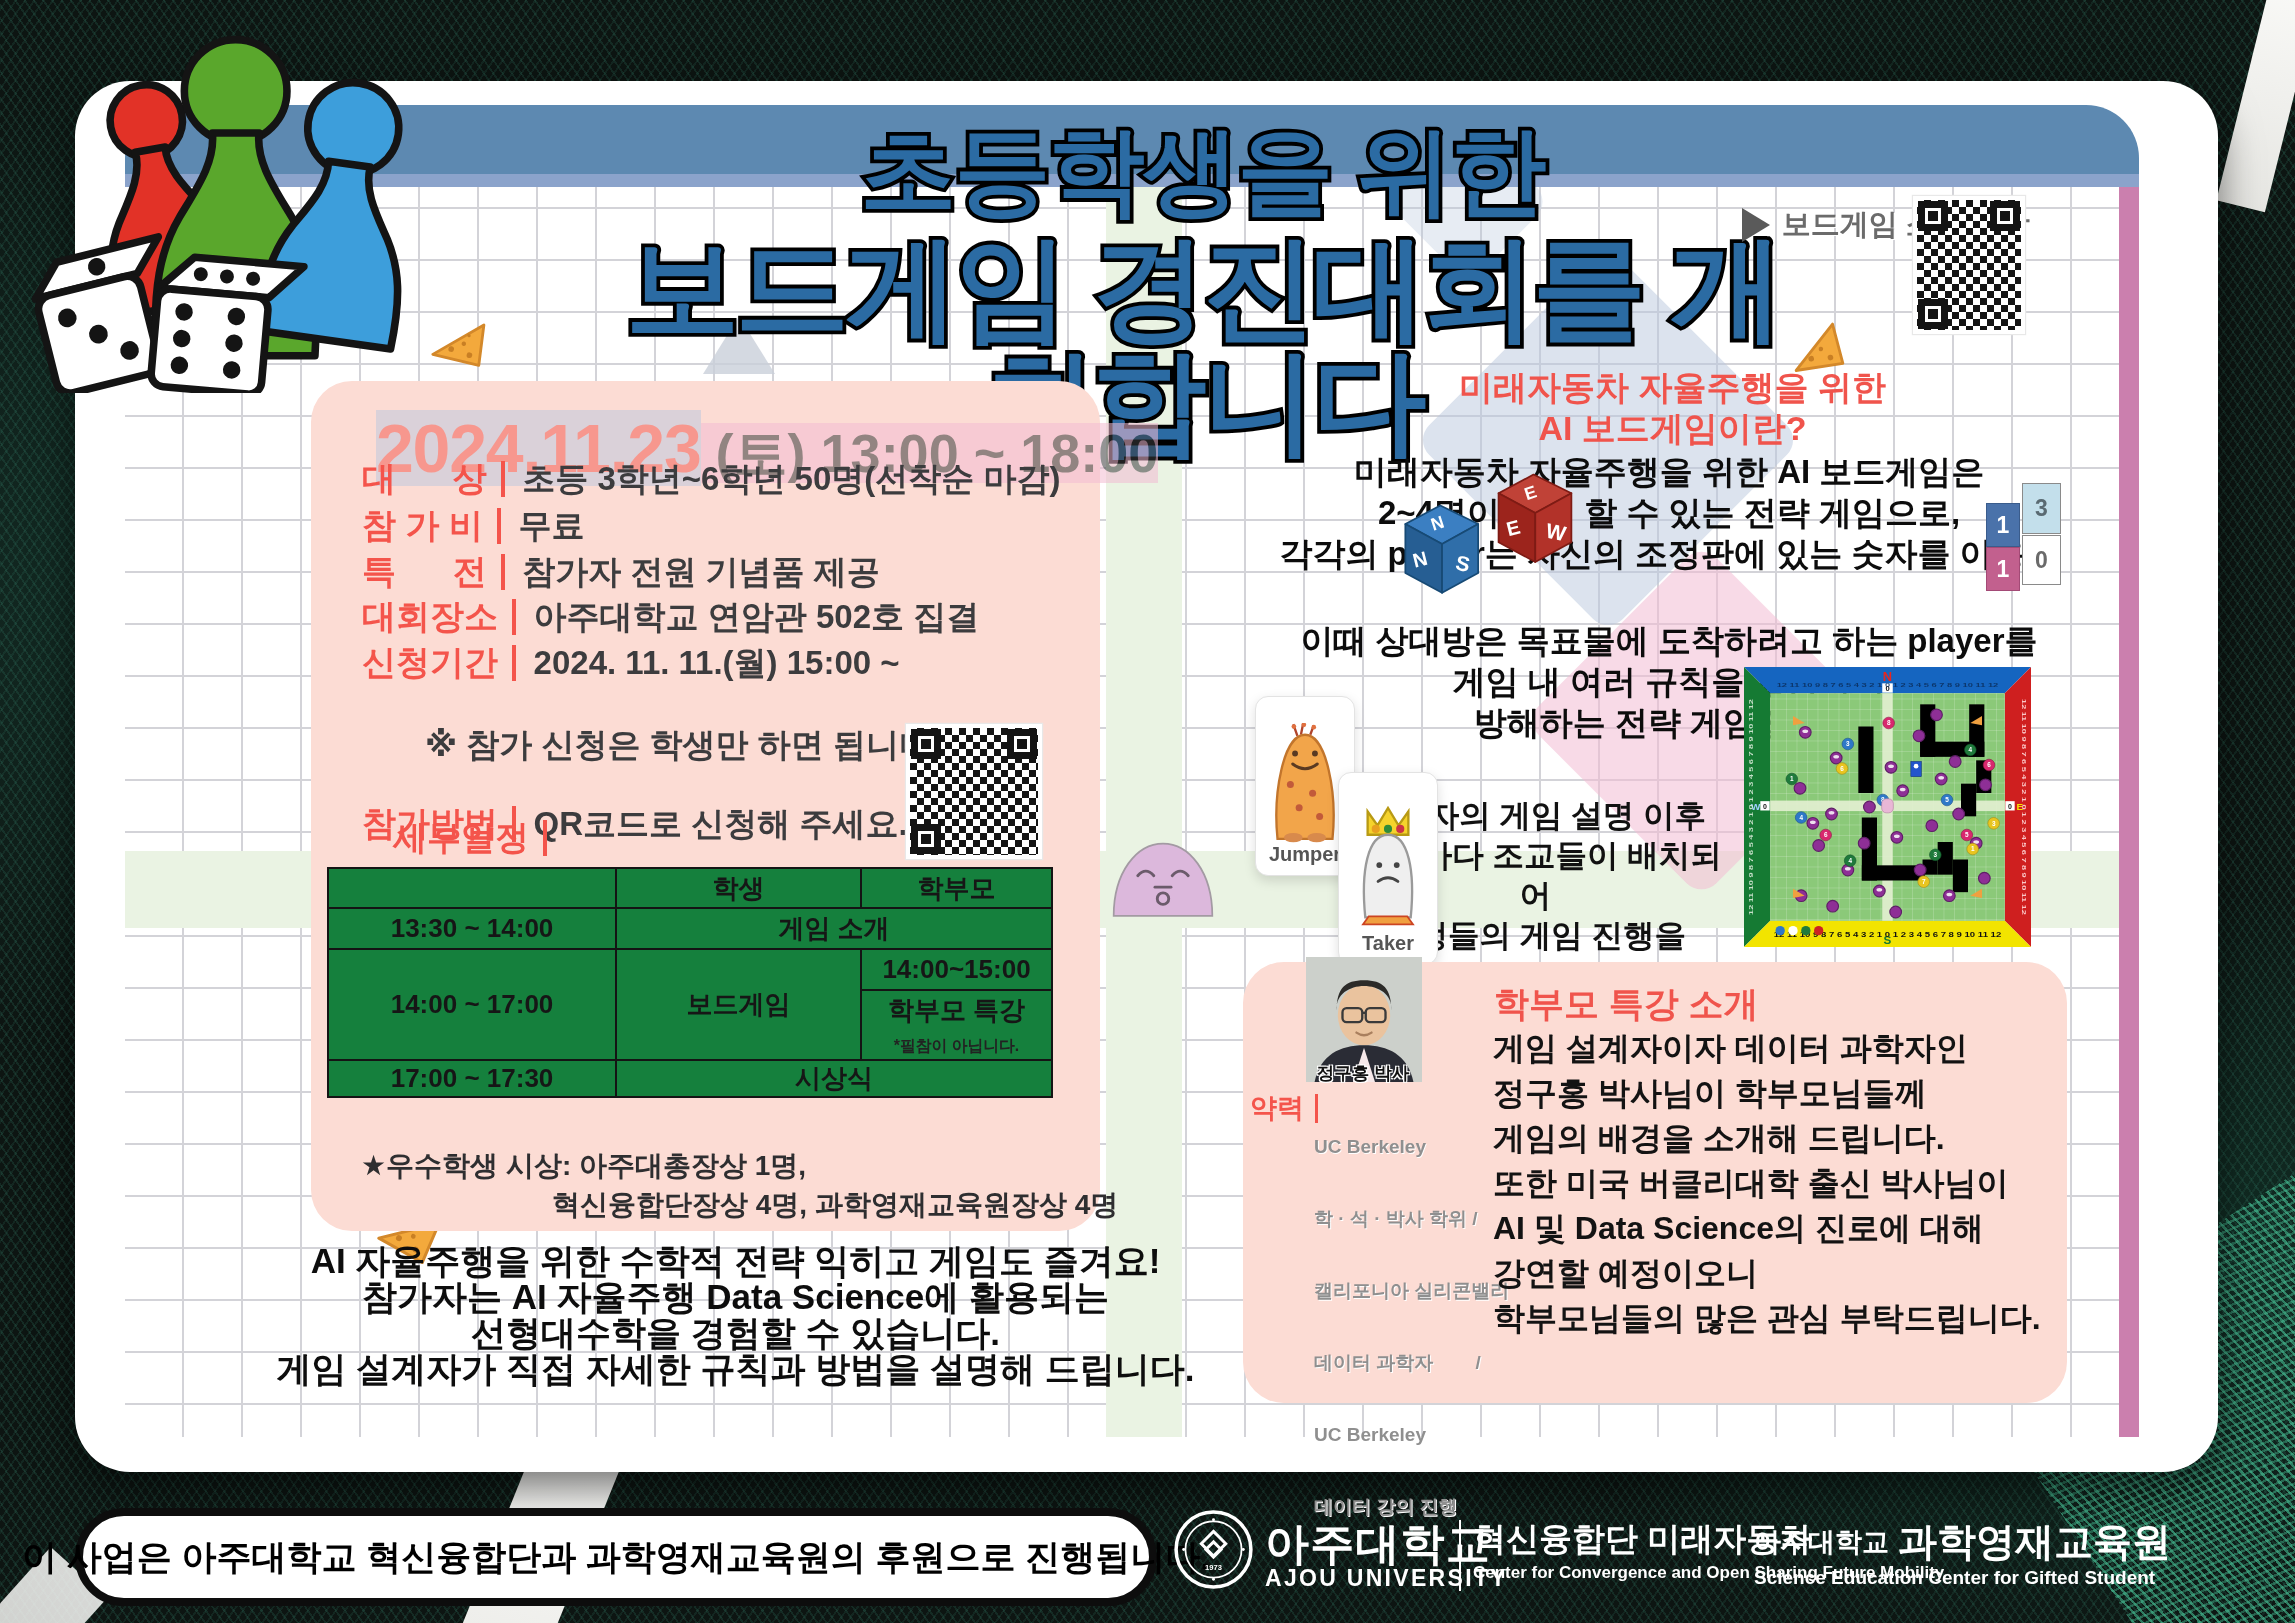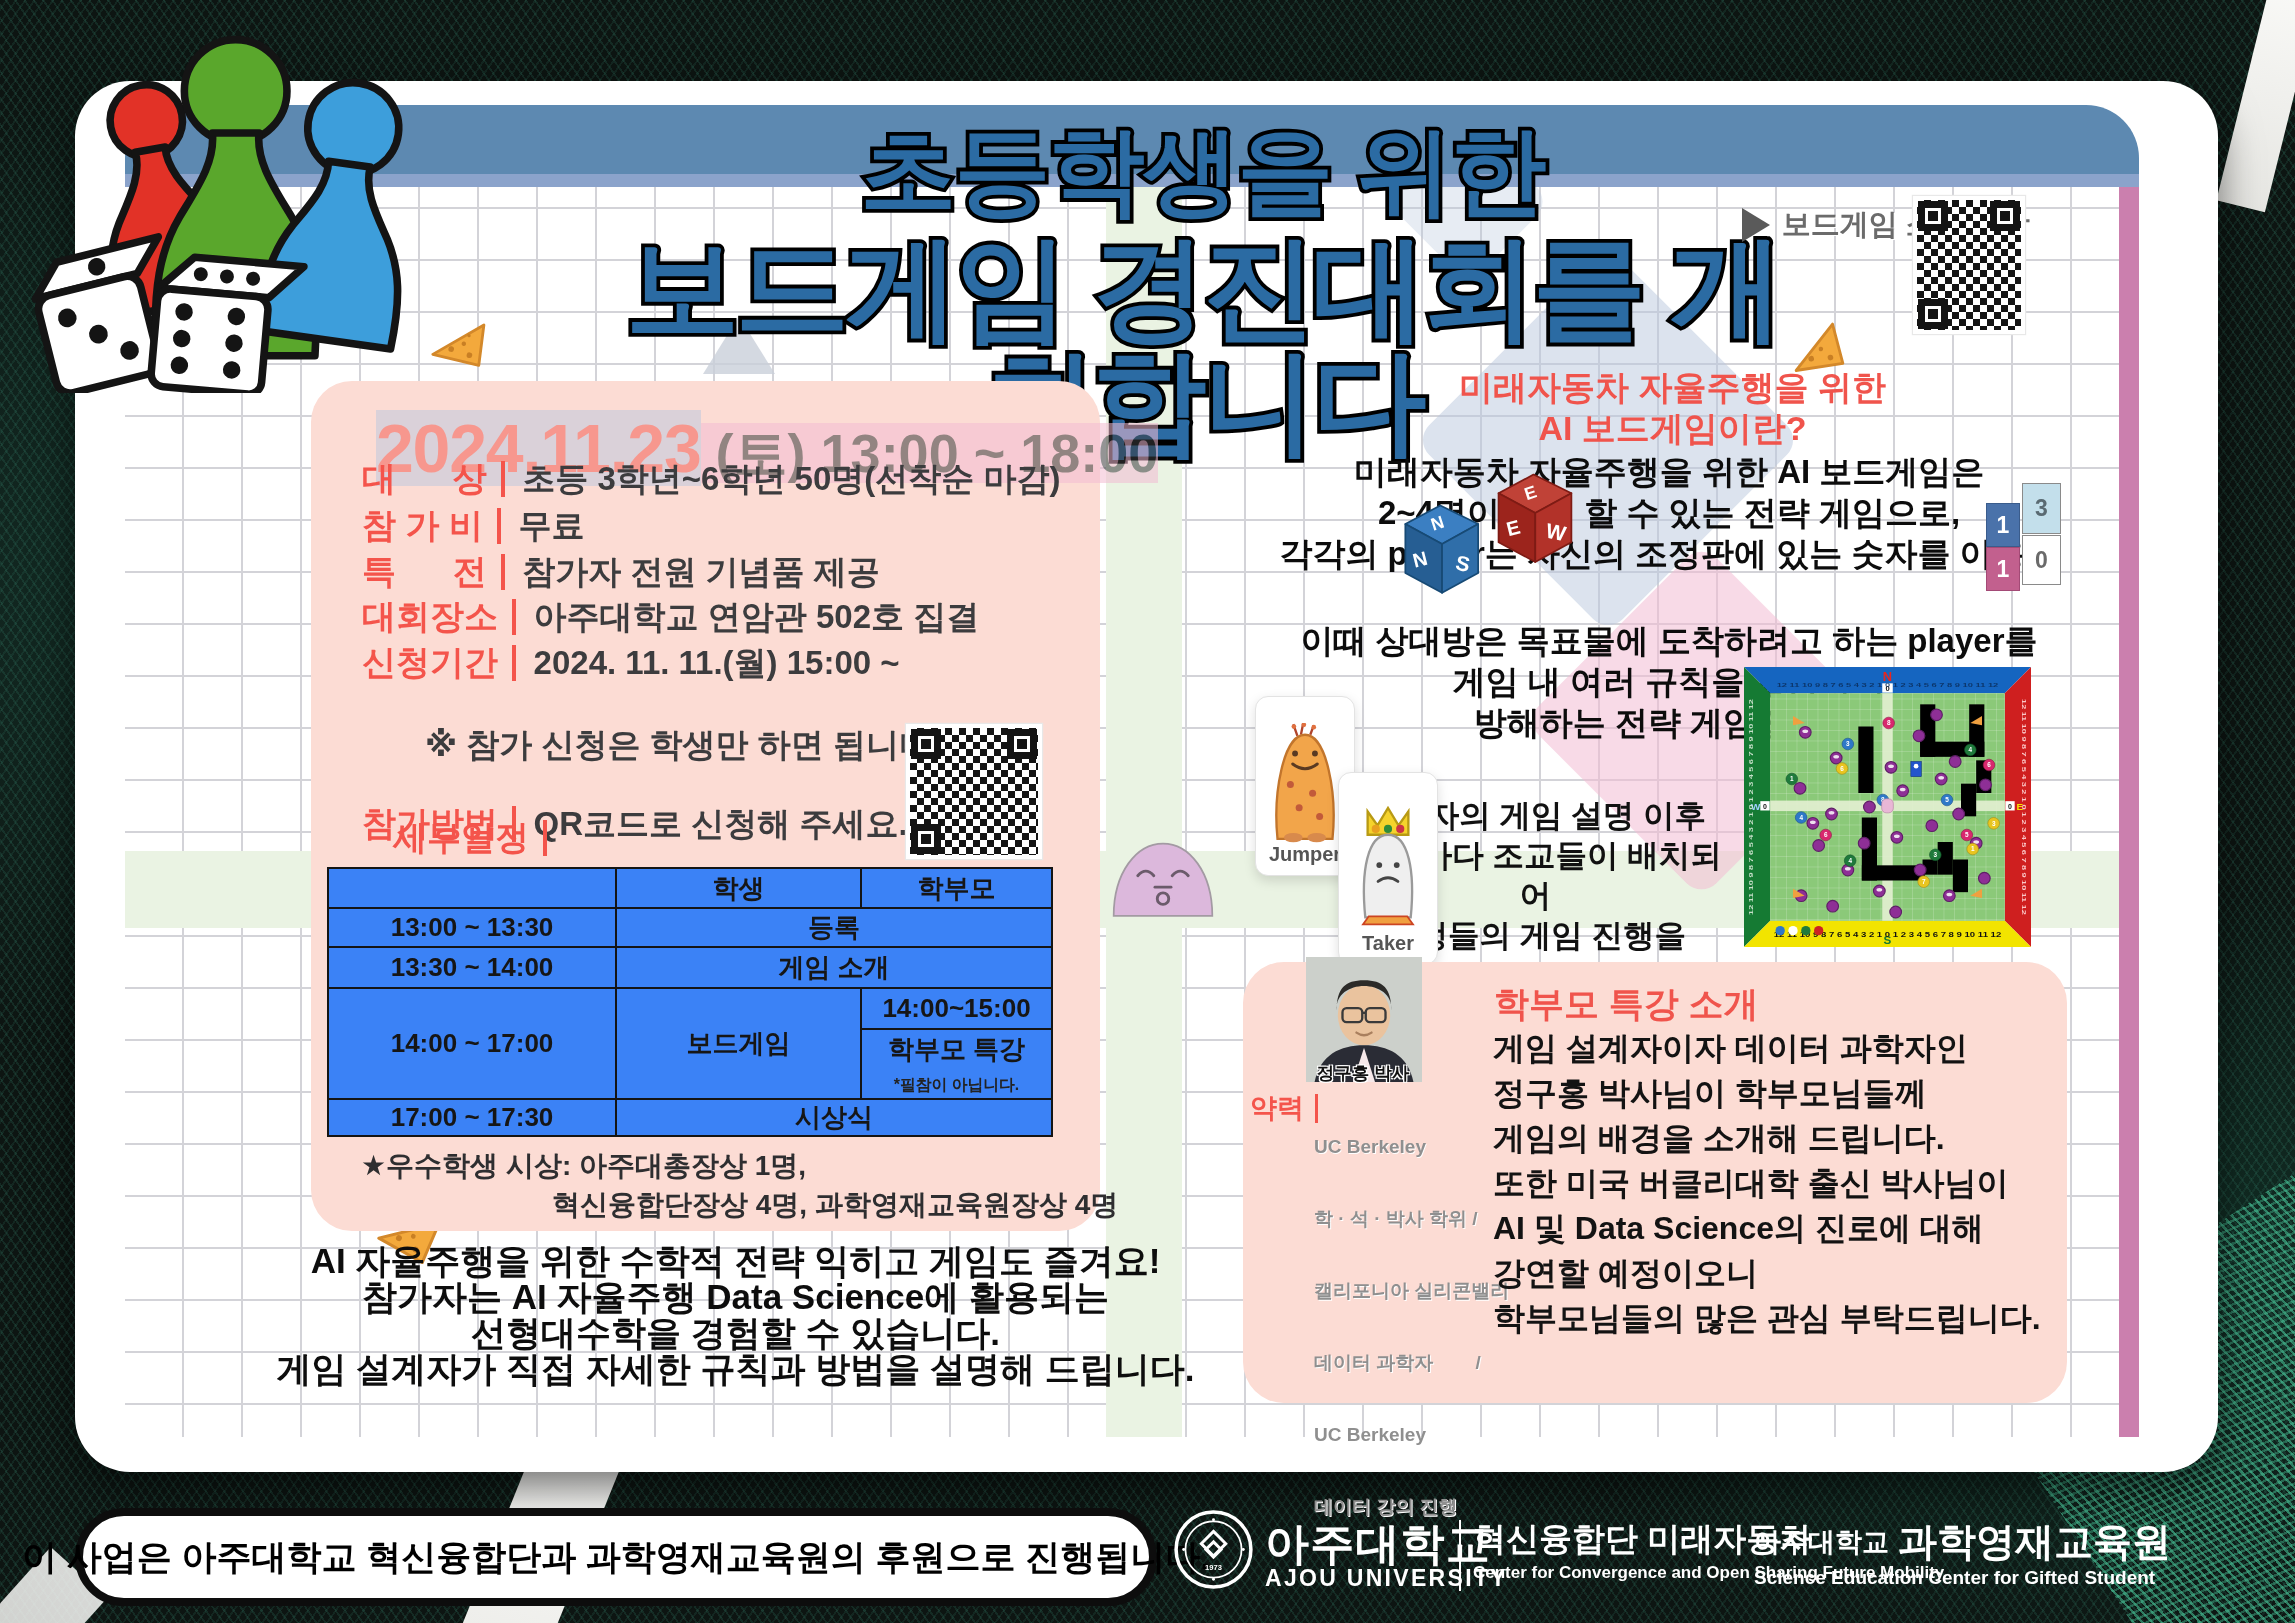--- a/index.html
+++ b/index.html
@@ -75,21 +75,21 @@
   .date .d2{font-size:54px;color:#3d3d3f;font-weight:900;}
   .inforow{position:absolute;display:flex;align-items:center;white-space:nowrap;}
   .lab{color:#f4544b;font-size:34px;white-space:pre;}
   .bar{width:4.1px;height:36px;background:#f4544b;margin:0 17.5px 0 14px;flex:none;}
   .val{color:#3c3c3e;font-size:33px;white-space:pre;}
   .note{position:absolute;left:425px;top:723px;color:#3c3c3e;font-size:33px;}
   .arrows{font-size:36px;color:#3c3c3e;margin-left:27px;letter-spacing:-3.5px;}
 
   
   .tablewrap{position:absolute;left:327px;top:867px;width:724px;}
-  table{border-collapse:collapse;width:100%;background:#3b82f6;table-layout:fixed;padding-left:16px;}
+  table{border-collapse:collapse;width:100%;background:#15803d;table-layout:fixed;padding-left:16px;}
   td{border:2.9px solid #141414;color:#161616;text-align:center;vertical-align:middle;
      font-weight:bold;font-size:26px;padding:0;}
   .subcell{border-bottom:2.9px solid #141414;height:39px;display:flex;align-items:center;justify-content:center;}
   .subcell2{height:68px;display:flex;flex-direction:column;align-items:center;justify-content:center;gap:8px;}
   .tnote{font-size:15.8px;font-weight:bold;color:#222;}
   .award{position:absolute;color:#2e2e30;font-size:28px;white-space:nowrap;}
 
   
   .slogan{position:absolute;left:152px;top:1243px;width:1167px;text-align:center;color:#0d0d0d;
           font-size:35px;line-height:36px;font-weight:900;}
@@ -267,24 +267,20 @@
       <colgroup>
           <col style="width:288px">
           <col style="width:245px">
           <col style="width:191px">
         </colgroup>
       <tbody>
           <tr style="height:40px">
         <td></td>
         <td>학생</td>
         <td>학부모</td>
-      </tr>
-      <tr style="height:39px">
-        <td>13:00 ~ 13:30</td>
-        <td colspan="2">등록</td>
       </tr>
       <tr style="height:41px">
         <td>13:30 ~ 14:00</td>
         <td colspan="2">게임 소개</td>
       </tr>
       <tr style="height:109px">
         <td>14:00 ~ 17:00</td>
         <td>보드게임</td>
         <td style="padding:0">
           <div class="subcell">14:00~15:00</div>

